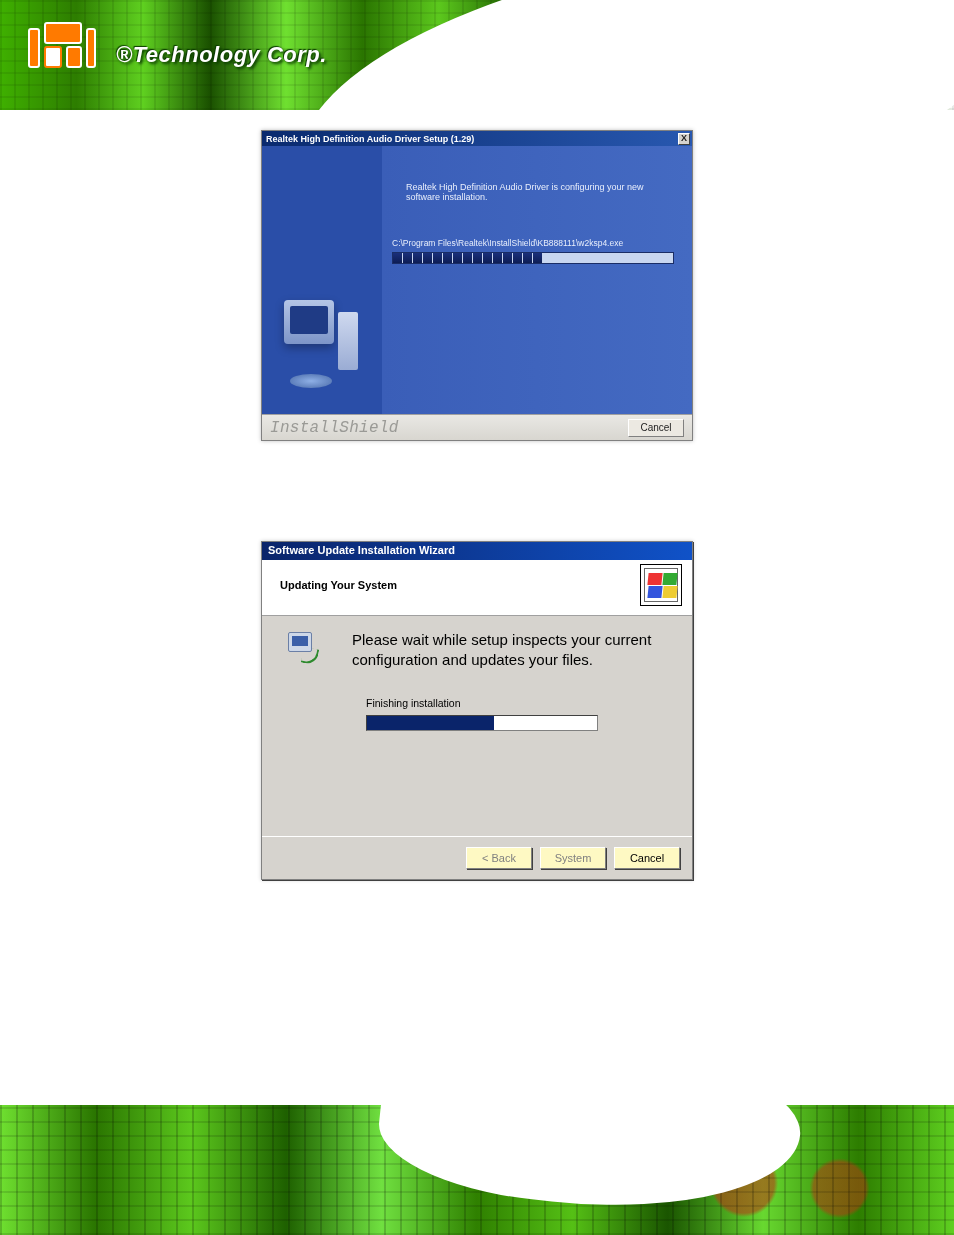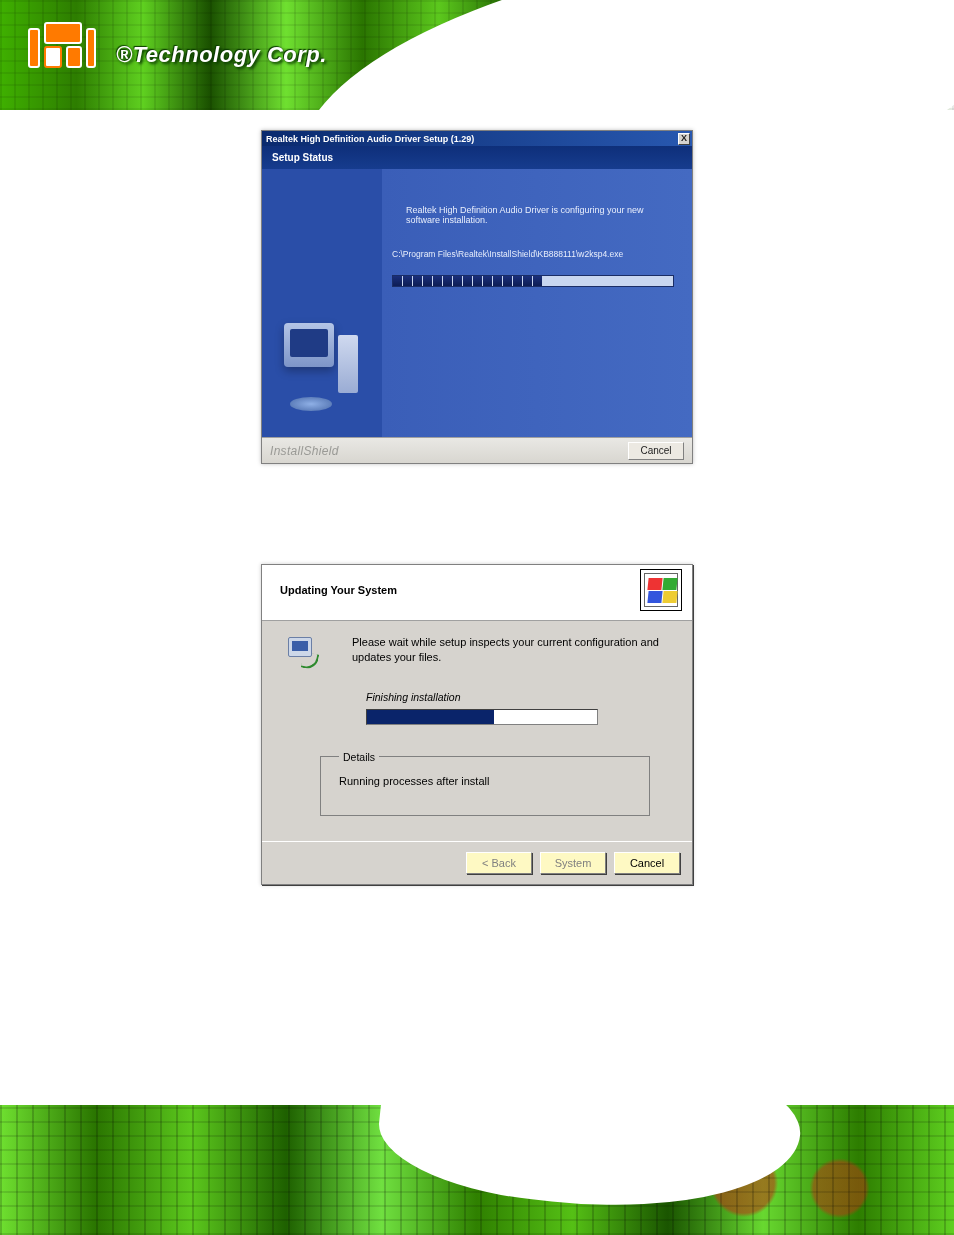--- a/index.html
+++ b/index.html
@@ -140,21 +140,21 @@
   }
   .dialog1 .left-illus .disc {
     position:absolute; left:10px; bottom:-4px; width:42px; height:14px;
     background: radial-gradient(ellipse at center,#8fb0e6 0%,#5e7fbb 70%);
     border-radius:50%;
   }
   .dialog1 .status-text {
     position:absolute; left: 144px; top: 36px; right: 18px;
   }
   .dialog1 .path-text {
-    position:absolute; left: 130px; top: 80px; right: 18px;
+    position:absolute; left: 130px; top: 92px; right: 18px;
     font-size: 8.5px;
   }
   .dialog1 .progress-track {
     position:absolute; left: 130px; top: 106px; right: 18px; height: 12px;
     background: #c8d6f0;
     border: 1px solid #1a2d66;
   }
   .dialog1 .progress-fill {
     height:100%;
     display:flex;
@@ -165,22 +165,23 @@
     background: linear-gradient(#1a2f7a,#0d1d55);
   }
   .dialog1 .footer {
     height: 26px;
     background: linear-gradient(to bottom,#e9e8e4,#d8d6d0);
     border-top: 1px solid #a0a0a0;
     display:flex; align-items:center; justify-content:space-between;
     padding: 0 8px;
   }
   .dialog1 .footer .brand {
-    color:#9a9a96; font-style:italic; font-size:12px;
+    color:#9a9a96; font-style:italic; font-size:16px;
     letter-spacing:.3px;
+    font-family:Liberation Mono, monospace;
   }
   .dialog1 .footer .btn-cancel {
     width:56px; height:18px;
     background:#ece9e2;
     border:1px solid #808080;
     border-top-color:#fff; border-left-color:#fff;
     font-size:10px;
     text-align:center; line-height:16px;
     color:#222;
   }
@@ -245,26 +246,25 @@
   }
   .dialog2 .body .comp-icon .ar{
     position:absolute; left:14px; top:16px; width:16px; height:16px;
     border:2px solid #2e8a2e; border-left:none; border-top:none;
     border-radius:0 0 12px 0;
     transform: rotate(10deg);
   }
   .dialog2 .body .desc {
     margin-left: 72px;
     line-height:1.35;
-    font-size:11px;
+    font-size:15px;
   }
   .dialog2 .body .stage {
     margin: 26px 0 6px 86px;
     font-size:10.5px;
-    font-style:italic;
   }
   .dialog2 .body .pbar {
     margin-left: 86px;
     width: 232px; height:16px;
     background:#fff;
     border:1px solid #808080;
     border-top-color:#404040; border-left-color:#404040;
   }
   .dialog2 .body .pbar .fill{
     height:100%;
@@ -343,21 +343,20 @@
   </div>
 </div>
 
 <div class="content">
 
   <div class="dialog1">
     <div class="titlebar">
       <span>Realtek High Definition Audio Driver Setup (1.29)</span>
       <span class="xbtn">X</span>
     </div>
-    <div class="sub-header">Setup Status</div>
     <div class="body">
       <div class="left-illus">
         <div class="monitor"></div>
           <div class="tower"></div>
           <div class="disc"></div>
       </div>
       <div class="status-text">Realtek High Definition Audio Driver is configuring your new software installation.</div>
       <div class="path-text">C:\Program Files\Realtek\InstallShield\KB888111\w2ksp4.exe</div>
       <div class="progress-track">
         <div class="progress-fill" id="d1-progress">
@@ -381,43 +380,42 @@
     </div>
     <div class="footer">
       <span class="brand">InstallShield</span>
       <span class="btn-cancel">Cancel</span>
     </div>
   </div>
 
   <div class="gap"></div>
 
   <div class="dialog2">
+    <div class="titlebar">
+      <span>Software Update Installation Wizard</span>
+    </div>
     <div class="header-panel">
       <span class="heading">Updating Your System</span>
       <div class="win-flag">
         <div class="q q1"></div>
           <div class="q q2"></div>
           <div class="q q3"></div>
           <div class="q q4"></div>
       </div>
     </div>
     <div class="body">
       <div class="comp-icon">
         <div class="mon"></div>
           <div class="ar"></div>
       </div>
       <div class="desc">Please wait while setup inspects your current configuration and updates your files.</div>
       <div class="stage">Finishing installation</div>
       <div class="pbar">
         <div class="fill" id="d2-fill" style="width: 55%;"></div>
       </div>
-      <fieldset class="details">
-        <legend>Details</legend>
-        <div>Running processes after install</div>
-      </fieldset>
     </div>
     <div class="footer">
       <span class="btn" data-enabled="false">&lt; Back</span>
       <span class="btn" data-enabled="false">System</span>
       <span class="btn" data-enabled="true">Cancel</span>
     </div>
   </div>
 
 </div>
 

